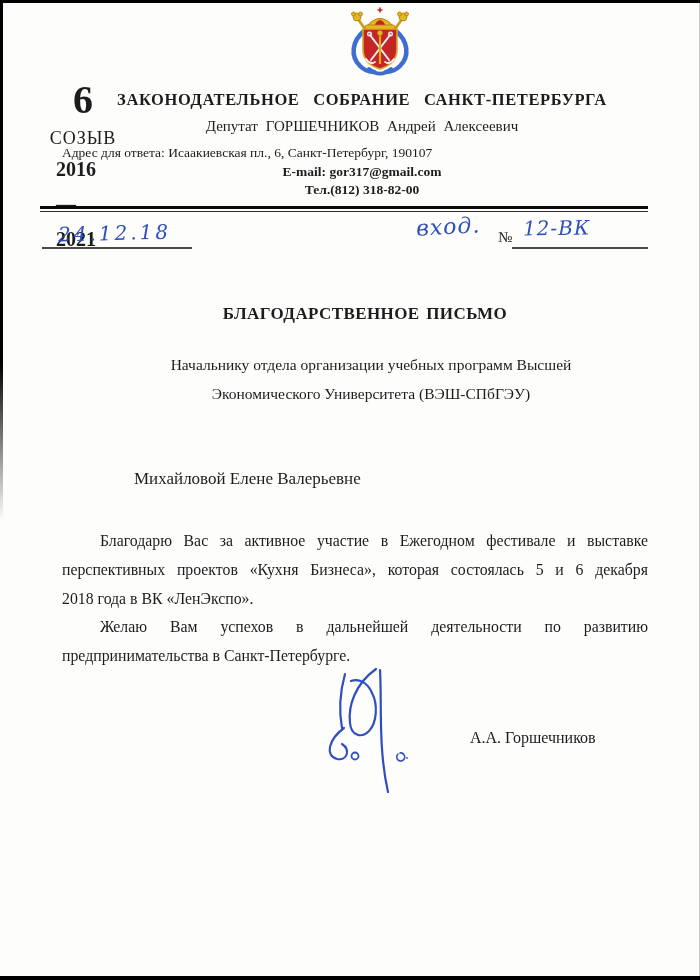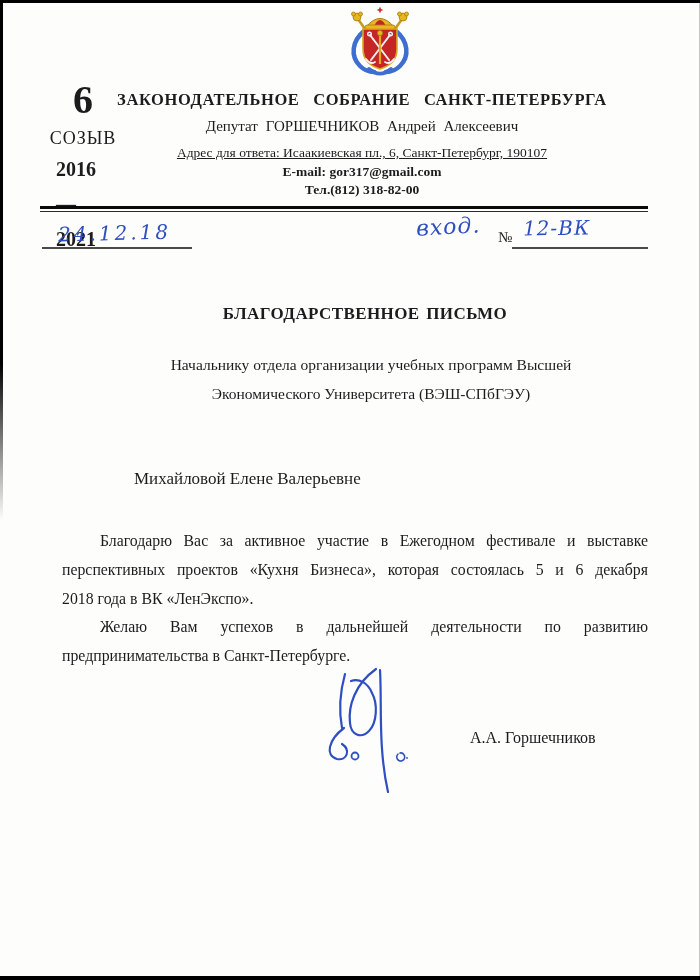--- a/index.html
+++ b/index.html
@@ -20,21 +20,21 @@
   .conv-num{font-size:40px;font-weight:bold;line-height:40px;}
   .conv-label{font-size:18px;letter-spacing:1px;margin-top:8px;}
   .conv-years{font-size:20px;font-weight:bold;line-height:35px;margin-top:3px;text-align:left;padding-left:10px;}
 
   
   .emblem{position:absolute;left:344px;top:6px;}
   .org-title{position:absolute;left:62px;top:90px;width:600px;text-align:center;
     font-size:16.5px;font-weight:bold;letter-spacing:0.6px;word-spacing:9px;}
   .deputy{position:absolute;left:62px;top:118px;width:600px;text-align:center;
     font-size:15px;font-weight:normal;word-spacing:4px;}
-  .addr{position:absolute;left:62px;top:145px;width:600px;text-align:center;font-size:13.5px;text-decoration:underline;}
+  .addr{position:absolute;left:62px;top:145px;width:600px;text-align:left;font-size:13.5px;}
   .email{position:absolute;left:62px;top:164px;width:600px;text-align:center;font-size:13.5px;font-weight:bold;}
   .phone{position:absolute;left:62px;top:182px;width:600px;text-align:center;font-size:13.5px;font-weight:bold;}
   .rule{position:absolute;left:40px;top:206px;width:608px;height:2px;
     border-top:3px solid #0a0a0a;border-bottom:1px solid #2a2a2a;}
 
   
   .hw{position:absolute;color:#2f4fc0;font-style:italic;font-family:"DejaVu Serif",serif;}
   .hw-date{left:58px;top:221px;font-size:20px;letter-spacing:3px;transform:rotate(-1.5deg);}
   .hw-incoming{left:416px;top:214px;font-size:22px;transform:rotate(-3deg);letter-spacing:1px;}
   .hw-regno{left:523px;top:216px;font-size:20px;letter-spacing:1px;transform:rotate(-1deg);}

